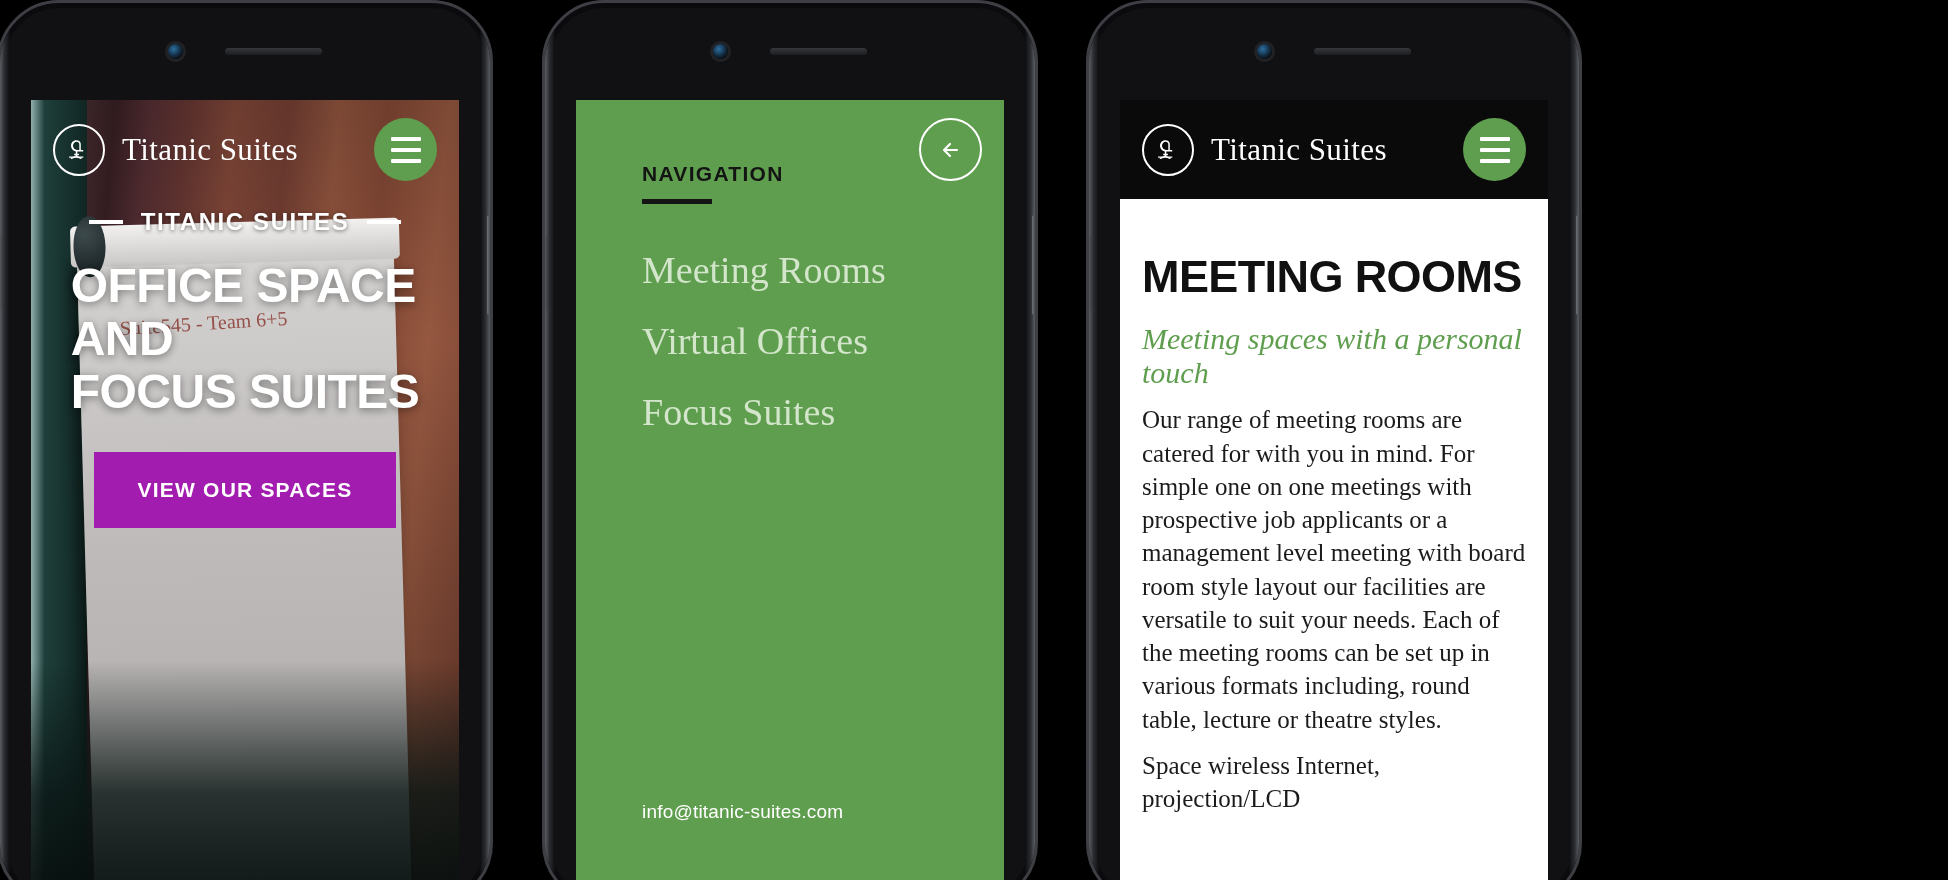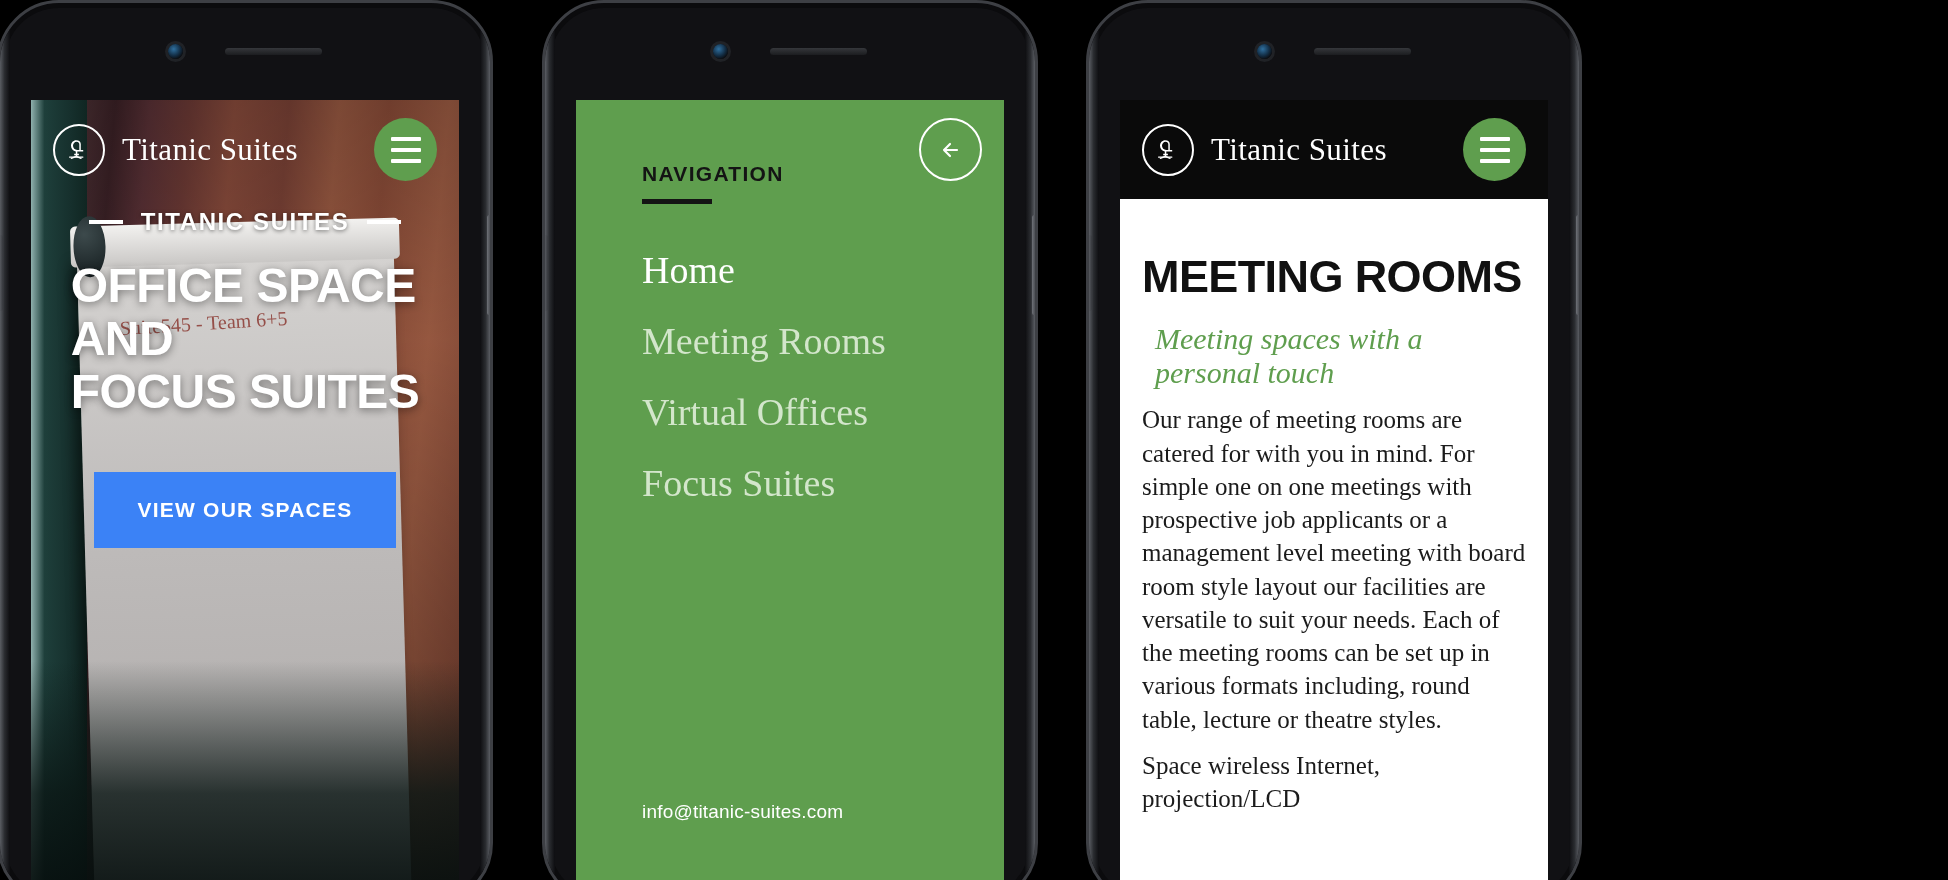--- a/index.html
+++ b/index.html
@@ -131,21 +131,21 @@
     color:#fff; font-weight:bold; font-size:24px; letter-spacing:1.6px;
     text-shadow:0 1px 4px rgba(0,0,0,.55);
   }
   .eyebrow .rule{ display:block; width:34px; height:4px; background:#fff; }
   .hero-title{
     margin-top:24px; color:#fff; text-align:left; font-weight:bold;
     font-size:48px; line-height:1.1; letter-spacing:-.5px;
     text-shadow:0 2px 8px rgba(0,0,0,.45);
   }
   .hero-cta{
-    margin-top:54px; background:#3b82f6; color:#fff;
+    margin-top:34px; background:#a21caf; color:#fff;
     font-weight:bold; font-size:21px; letter-spacing:1.2px;
     padding:26px 44px; cursor:pointer; border:none;
     font-family:"Liberation Sans", sans-serif;
   }
 
   
   .navpanel{ position:absolute; inset:0; background:#5f9e4e; padding:0 66px; }
   .nav-header{
     position:absolute; top:0; left:0; right:0; height:99px;
     display:flex; align-items:center; padding:0 22px;
@@ -170,21 +170,21 @@
     cursor:pointer; text-decoration:none;
   }
 
   
   .article{ position:absolute; left:0; right:0; top:99px; bottom:0; background:#fff; padding:54px 22px 0 22px; }
   .art-title{
     font-weight:bold; font-size:45px; color:#111; letter-spacing:-.6px; line-height:1.05;
   }
   .art-sub{
     margin-top:22px; color:#5f9e4e; font-size:30px;
-    font-family:"Liberation Serif", serif; font-style:italic;margin-left:13px;
+    font-family:"Liberation Serif", serif; font-style:italic;
   }
   .art-p{
     margin-top:13px; color:#1b1b1b; font-size:25px; line-height:1.33;
     font-family:"Liberation Serif", serif;
   }
 </style>
 </head>
 <body>
 
 <div class="stage">
@@ -263,23 +263,20 @@
               <svg width="30" height="30" viewBox="0 0 30 30" aria-hidden="true">
                 <path d="M21 15H8M14 9l-6 6 6 6" fill="none" stroke="#fff" stroke-width="2.2" stroke-linecap="round" stroke-linejoin="round"></path>
               </svg>
             </div>
           </div>
 
           <div class="nav-title">NAVIGATION</div>
           <div class="nav-title-rule"></div>
 
           <ul class="nav-list">
-            <li>
-              <a class="nav-link active" href="#">Home</a>
-            </li>
             <li>
               <a class="nav-link" href="#">Meeting Rooms</a>
             </li>
             <li>
               <a class="nav-link" href="#">Virtual Offices</a>
             </li>
             <li>
               <a class="nav-link" href="#">Focus Suites</a>
             </li>
           </ul>

